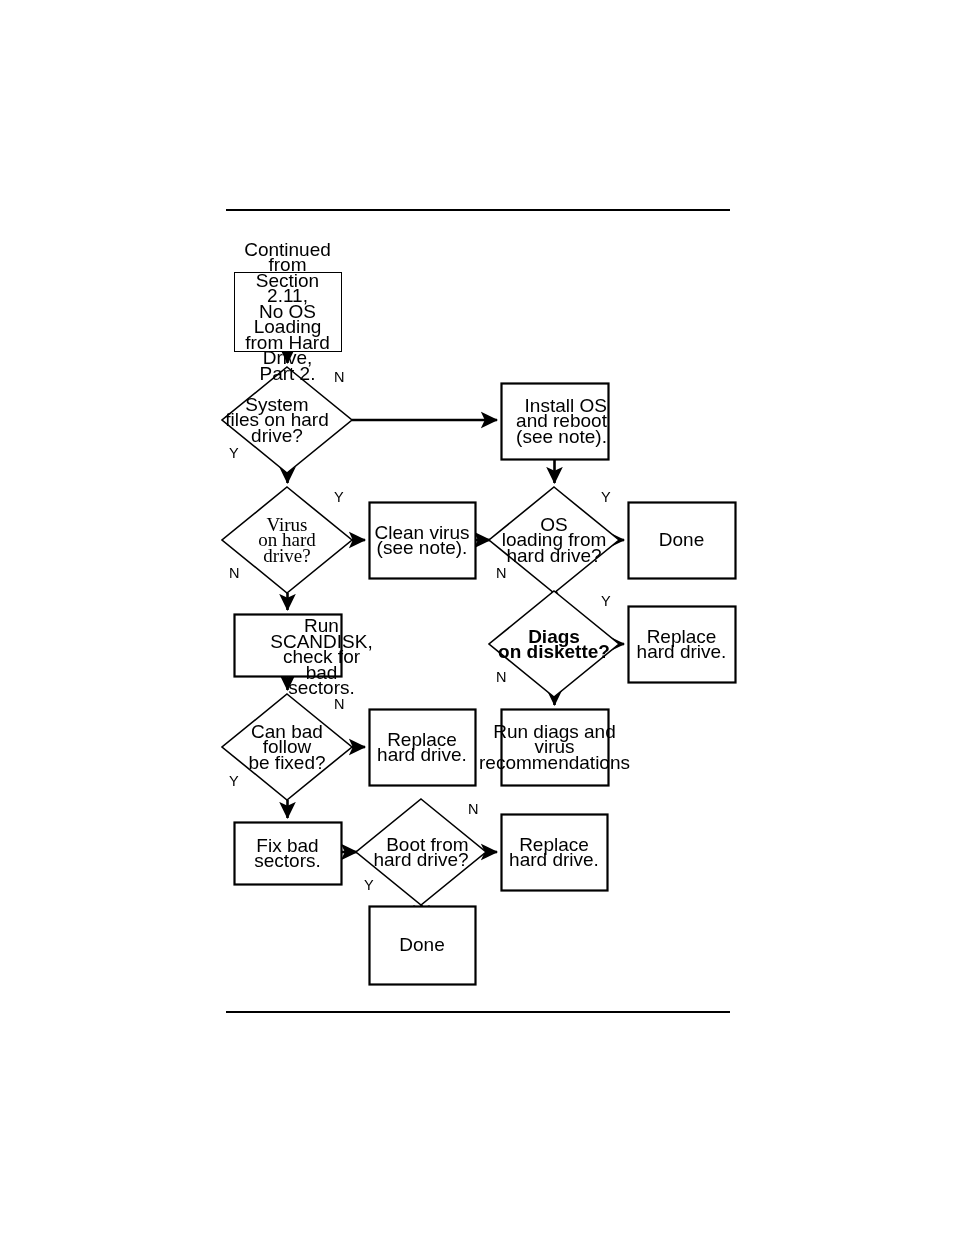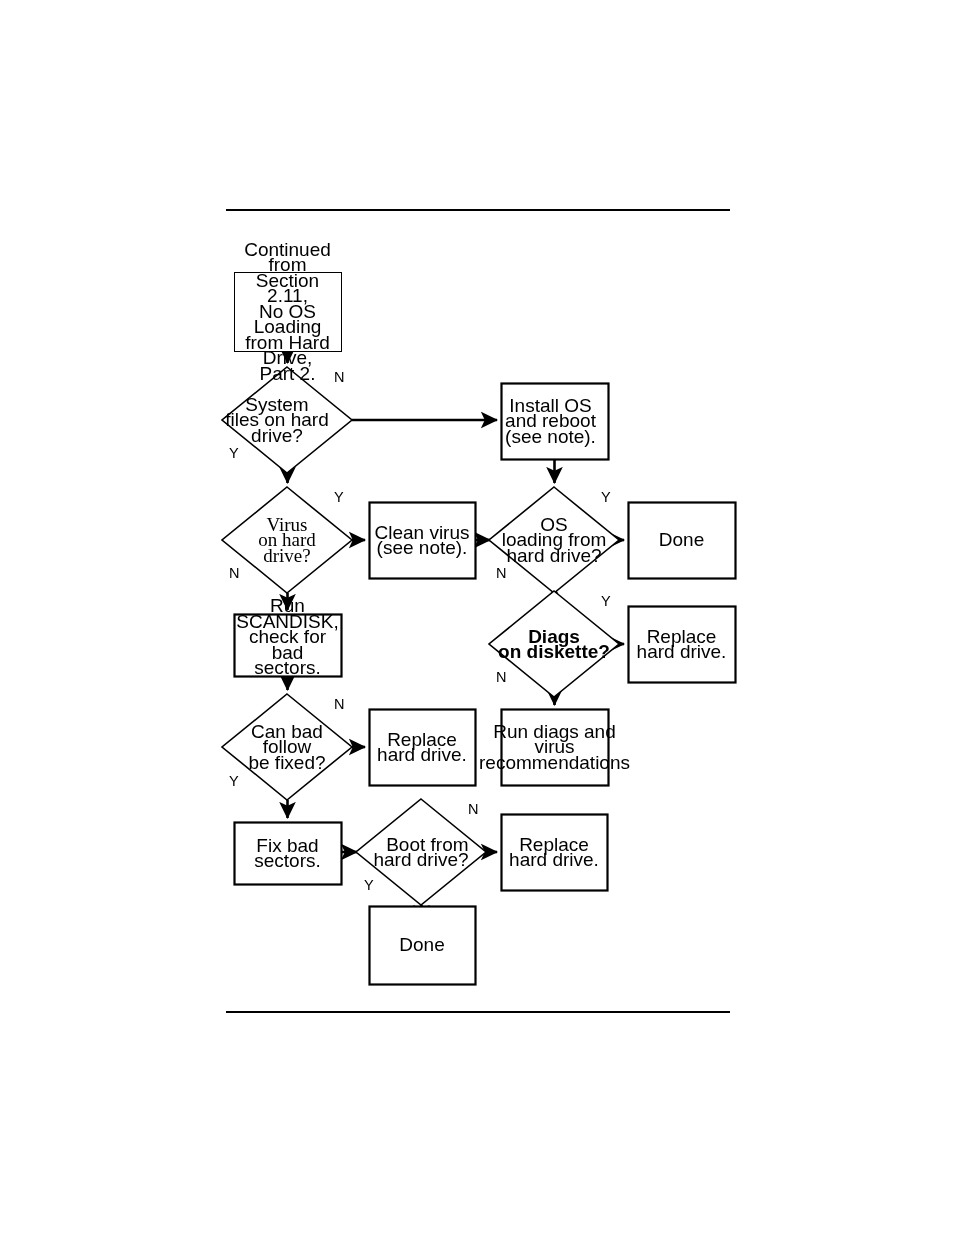--- a/index.html
+++ b/index.html
@@ -106,33 +106,33 @@
 
   <div id="labels-layer">
       <div class="node-label" style="left: 234px; top: 272px; width: 107px; height: 79px;">Continued from
 Section 2.11,
 No OS Loading
 from Hard Drive,
 Part 2.</div>
       <div class="node-label" style="left: 212px; top: 367px; width: 130px; height: 106px;">System
 files on hard
 drive?</div>
-      <div class="node-label" style="left: 497px; top: 383px; width: 107px; height: 76px;">Install OS
+      <div class="node-label" style="left: 508px; top: 383px; width: 107px; height: 76px; text-align: right;">Install OS
 and reboot
 (see note).</div>
       <div class="node-label" style="left: 222px; top: 487px; width: 130px; height: 106px; font-family: Liberation Serif, serif;">Virus
 on hard
 drive?</div>
       <div class="node-label" style="left: 369px; top: 502px; width: 106px; height: 76px;">Clean virus
 (see note).</div>
       <div class="node-label" style="left: 489px; top: 487px; width: 130px; height: 106px;">OS
 loading from
 hard drive?</div>
       <div class="node-label" style="left: 628px; top: 502px; width: 107px; height: 76px;">Done</div>
-      <div class="node-label" style="left: 234px; top: 606px; width: 107px; height: 62px;">Run SCANDISK,
+      <div class="node-label" style="left: 234px; top: 626px; width: 107px; height: 62px; padding-left: 34px;">Run SCANDISK,
 check for bad
 sectors.</div>
       <div class="node-label" style="left: 489px; top: 591px; width: 130px; height: 106px; font-weight: bold;">Diags
 on diskette?</div>
       <div class="node-label" style="left: 628px; top: 606px; width: 107px; height: 76px;">Replace
 hard drive.</div>
       <div class="node-label" style="left: 222px; top: 694px; width: 130px; height: 106px;">Can bad
 follow
 be fixed?</div>
       <div class="node-label" style="left: 369px; top: 709px; width: 106px; height: 76px;">Replace

